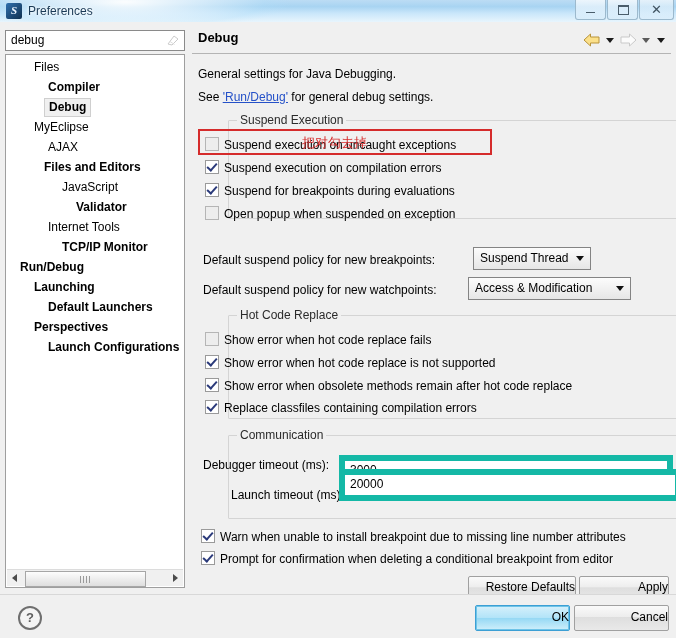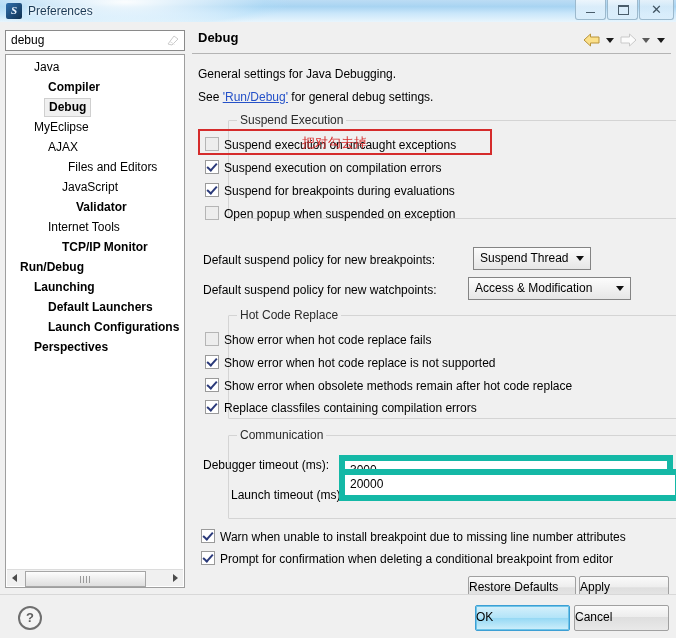--- a/index.html
+++ b/index.html
@@ -142,21 +142,21 @@
   
   .tfield{
     position:absolute;height:20px;background:#fff;border:6px solid #14b8a6;
   }
   .tfield .tv{position:absolute;left:5px;top:2px;font-size:12px;line-height:15px;color:#000;}
 
   
   .btn{
     position:absolute;background:linear-gradient(to bottom,#fafafa 0%,#ededed 45%,#dedede 46%,#e9e9e9 100%);
     border:1px solid #a0a0a0;border-radius:2px;font-size:12px;color:#000;
-    text-align:left;cursor:pointer;
+    text-align:right;cursor:pointer;
   }
   .btn span{display:block;line-height:1;}
   .btn.default{
     background:linear-gradient(to bottom,#d6f0fb 0%,#b3e4f8 48%,#97d9f4 52%,#cfeffb 100%);
     border:1px solid #3c9fd4;box-shadow:0 0 0 1px #6ec4e8 inset;
   }
 
   
   .annot-box{position:absolute;border:2px solid #d52b2b;}
   .annot-text{position:absolute;color:#d52b2b;font-size:13px;white-space:nowrap;
@@ -201,34 +201,34 @@
         <div class="val">debug</div>
         <svg class="eraser" viewBox="0 0 12 11">
           <path d="M1 9 L7 1 L11 4 L5 10 Z" fill="none" stroke="#8b8b8b" stroke-width="1"></path>
           <path d="M3 6.5 L7.5 9.5" stroke="#b6b6b6" stroke-width="1"></path>
         </svg>
       </div>
 
       <div class="treepanel">
         <div class="tree" id="tree-root">
             <div class="selwrap">
-              <div class="tnode" style="margin-left: 28px;">Java</div>
+              <div class="tnode" style="margin-left: 28px;">Files</div>
             </div>
             <div class="selwrap">
               <div class="tnode bold" style="margin-left: 42px;">Compiler</div>
             </div>
             <div class="selwrap"><div class="tnode bold sel" style="margin-left: 38px;">Debug</div></div>
             <div class="selwrap">
               <div class="tnode" style="margin-left: 28px;">MyEclipse</div>
             </div>
             <div class="selwrap">
               <div class="tnode" style="margin-left: 42px;">AJAX</div>
             </div>
             <div class="selwrap">
-              <div class="tnode" style="margin-left: 62px;">Files and Editors</div>
+              <div class="tnode" style="margin-left: 38px; font-weight: bold;">Files and Editors</div>
             </div>
             <div class="selwrap">
               <div class="tnode" style="margin-left: 56px;">JavaScript</div>
             </div>
             <div class="selwrap">
               <div class="tnode bold" style="margin-left: 70px;">Validator</div>
             </div>
             <div class="selwrap">
               <div class="tnode" style="margin-left: 42px;">Internet Tools</div>
             </div>
@@ -238,24 +238,24 @@
             <div class="selwrap">
               <div class="tnode bold" style="margin-left: 14px;">Run/Debug</div>
             </div>
             <div class="selwrap">
               <div class="tnode bold" style="margin-left: 28px;">Launching</div>
             </div>
             <div class="selwrap">
               <div class="tnode bold" style="margin-left: 42px;">Default Launchers</div>
             </div>
             <div class="selwrap">
+              <div class="tnode bold" style="margin-left: 28px;">Perspectives</div>
+            </div>
+            <div class="selwrap">
               <div class="tnode bold" style="margin-left: 42px;">Launch Configurations</div>
-            </div>
-            <div class="selwrap">
-              <div class="tnode bold" style="margin-left: 28px;">Perspectives</div>
             </div>
           </div>
 
         <div class="hscroll">
           <div class="hs-arrow l">
               <b></b>
             </div>
           <div class="hs-thumb">
             <div class="hs-grip">
               <i style="left:0"></i>

